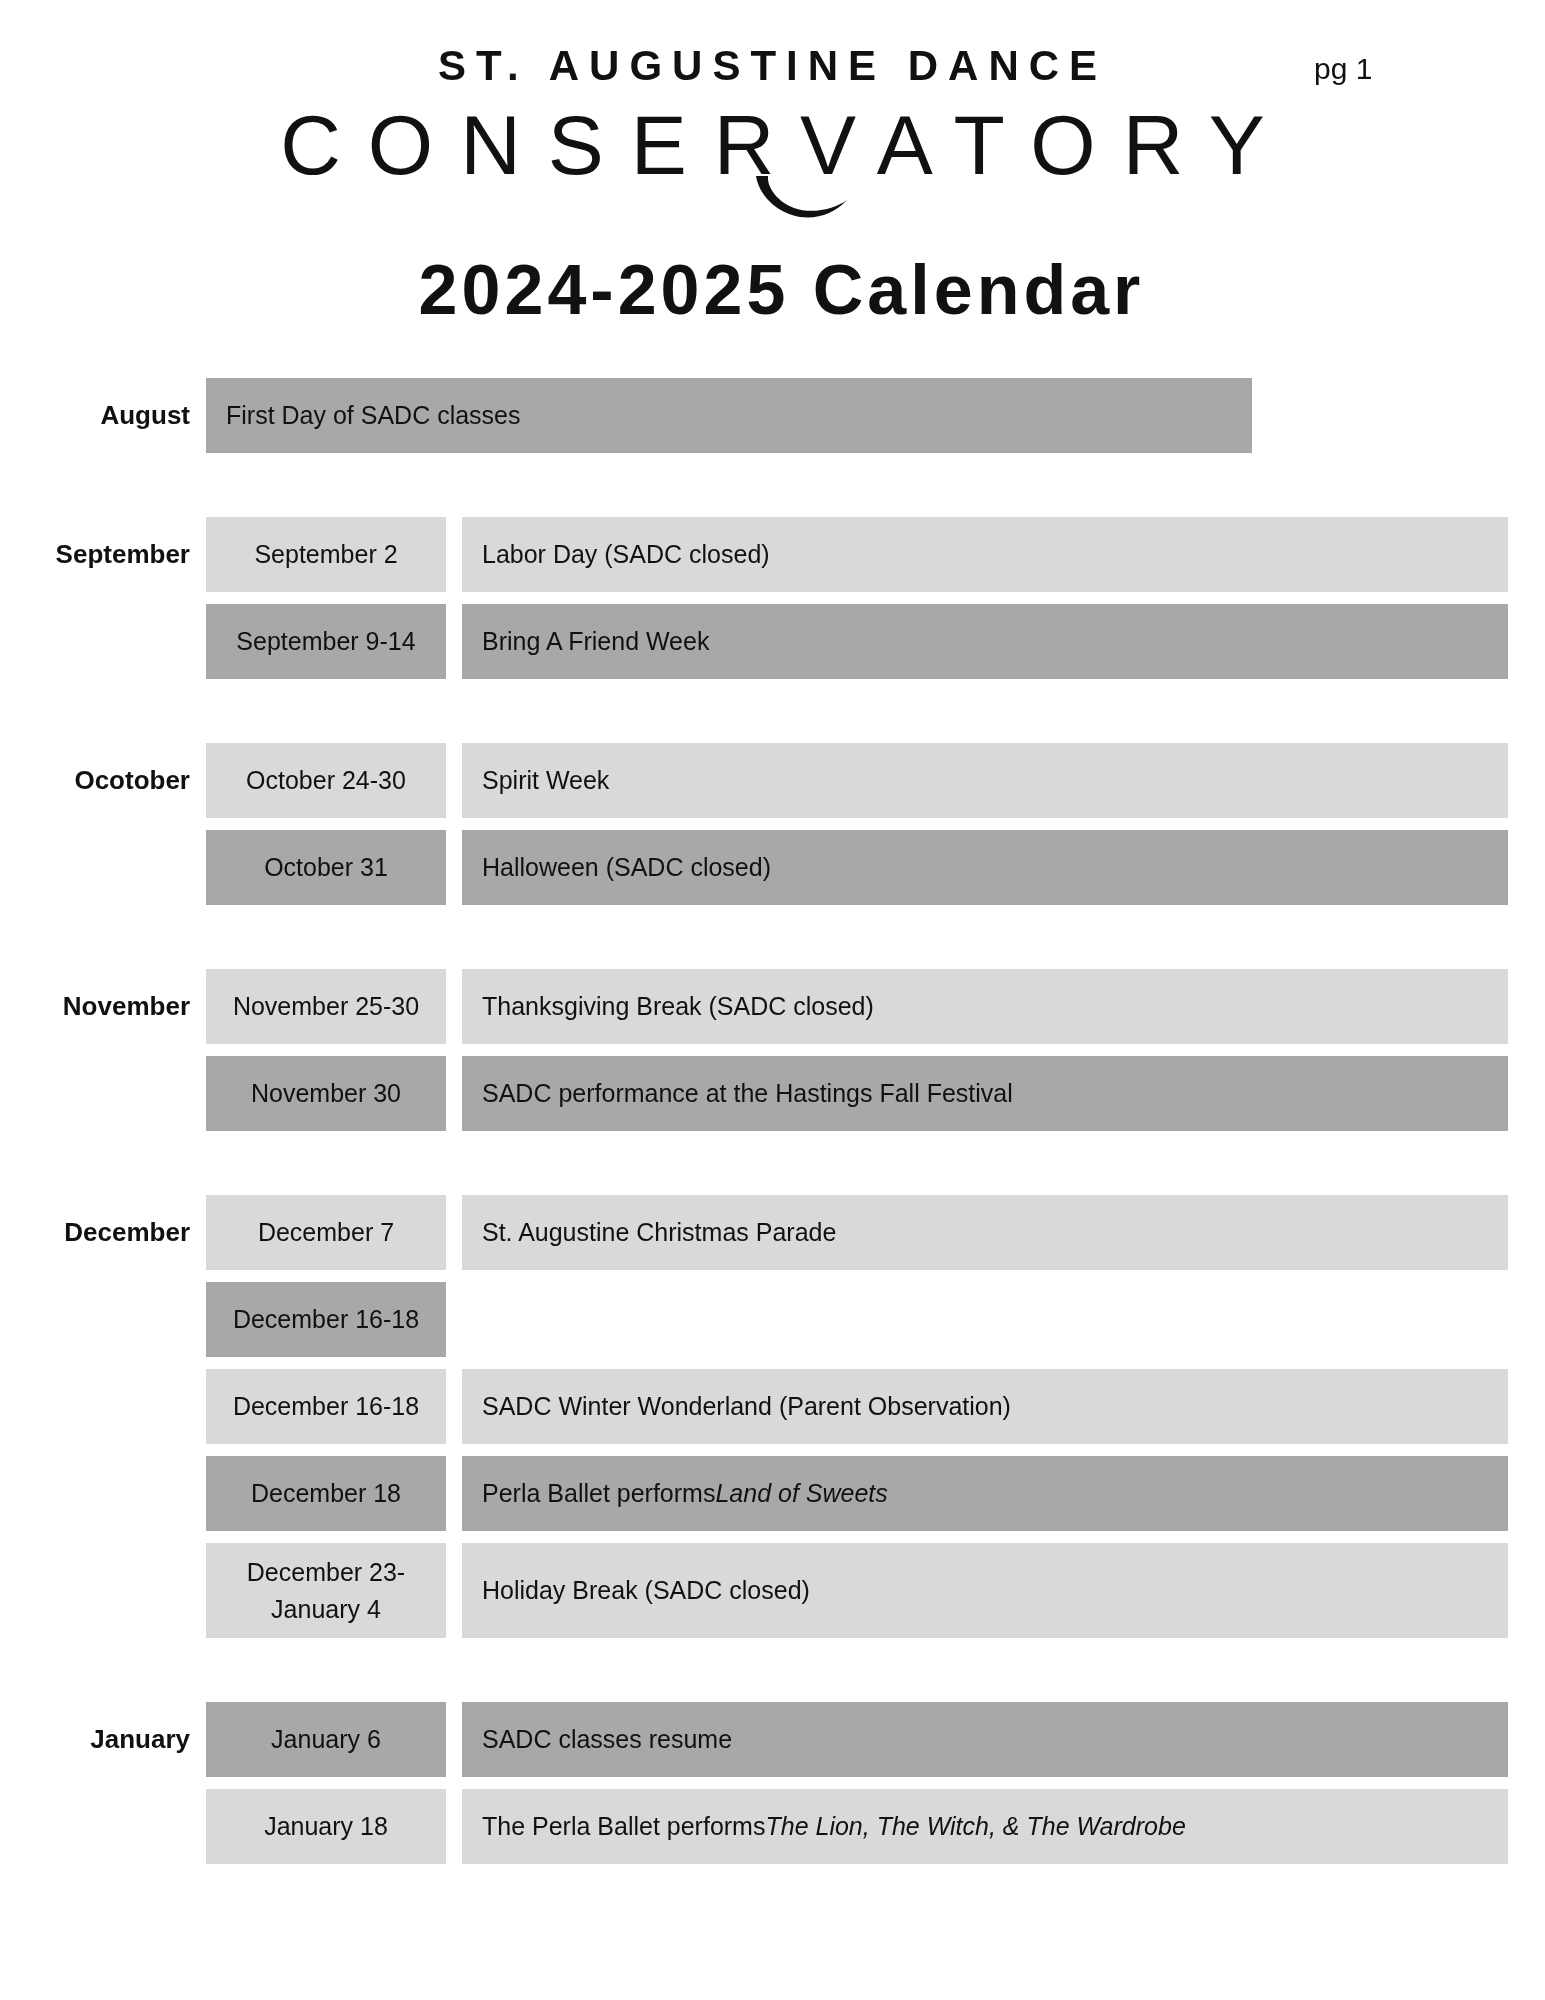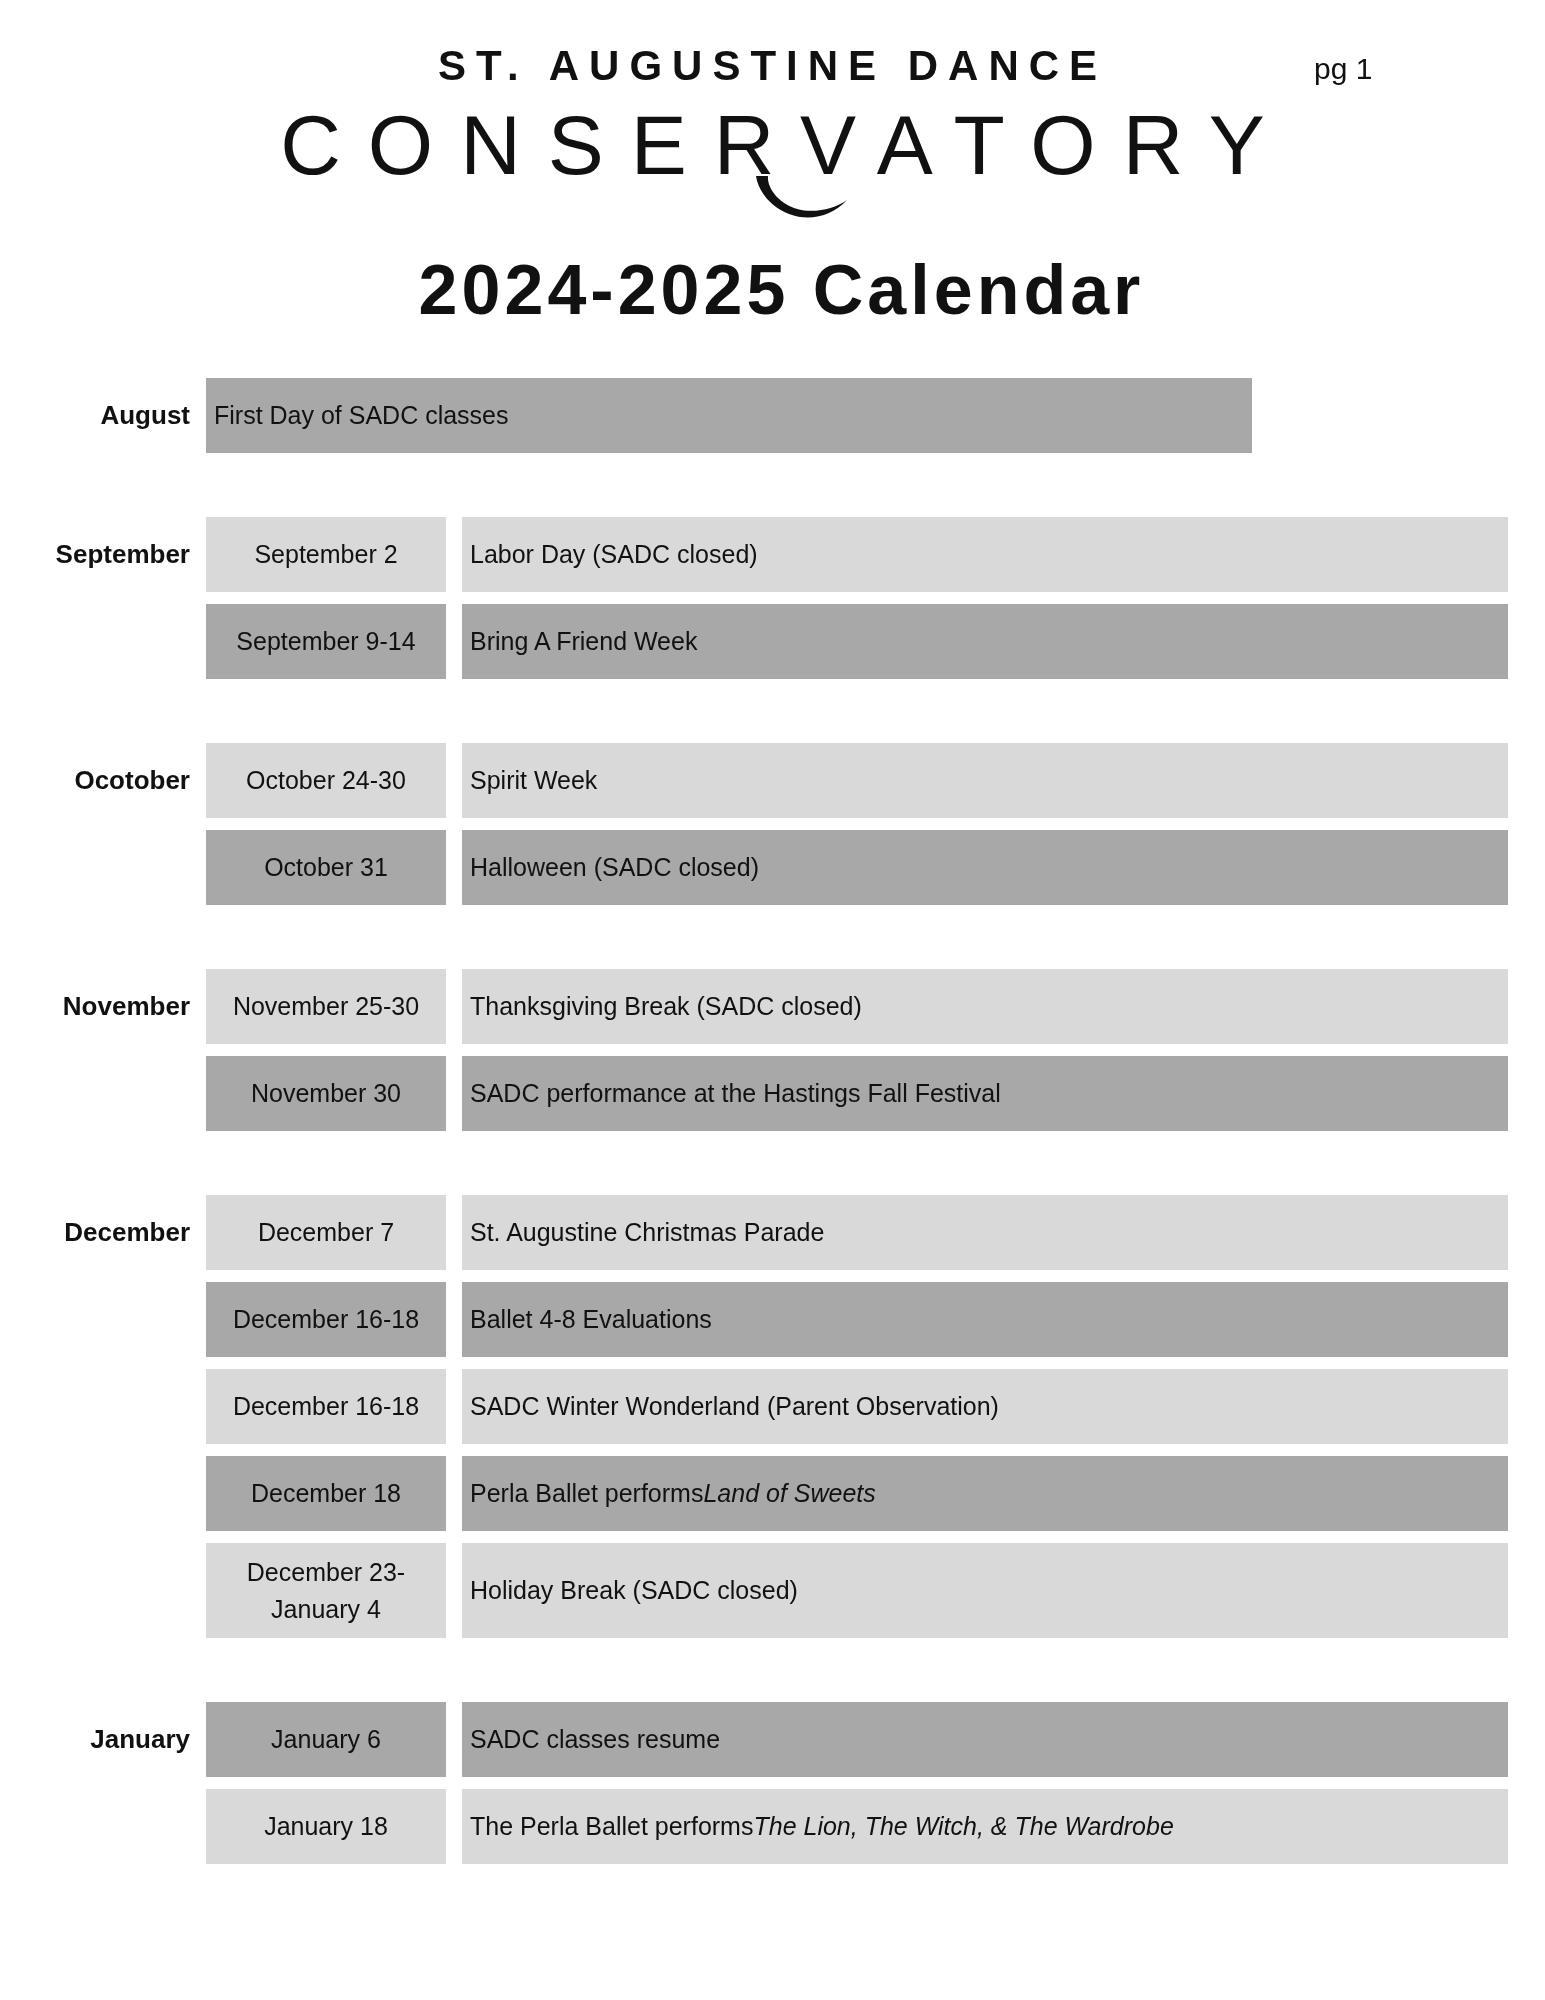--- a/index.html
+++ b/index.html
@@ -44,21 +44,21 @@
   .event-row{display:flex;gap:16px;height:75px;}
   .event-row.tall{height:95px;}
   .date-cell{
     flex:0 0 240px;width:240px;
     display:flex;flex-direction:column;align-items:center;justify-content:center;
     text-align:center;font-size:25px;line-height:1.45;
   }
   .desc-cell{
     flex:0 0 1046px;width:1046px;
     display:flex;align-items:center;
-    padding-left:8px;box-sizing:border-box;
+    padding-left:20px;box-sizing:border-box;
     font-size:25px;line-height:1.3;white-space:nowrap;overflow:hidden;
   }
   .cell-dark{background:var(--row-dark,#a8a8a8);}
   .cell-light{background:var(--row-light,#d9d9d9);}
   .desc-italic{font-style:italic;}
 </style>
 </head>
 <body>
 
 <div class="page">
@@ -167,23 +167,20 @@
               <div>December 7</div>
             </div>
             <div class="desc-cell cell-light">
               <span>St. Augustine Christmas Parade</span>
             </div>
           </div>
           <div class="event-row">
             <div class="date-cell cell-dark">
               <div>December 16-18</div>
             </div>
-            <div class="desc-cell cell-dark">
-              <span>Ballet 4-8 Evaluations</span>
-            </div>
           </div>
           <div class="event-row">
             <div class="date-cell cell-light">
               <div>December 16-18</div>
             </div>
             <div class="desc-cell cell-light">
               <span>SADC Winter Wonderland (Parent Observation)</span>
             </div>
           </div>
           <div class="event-row">

